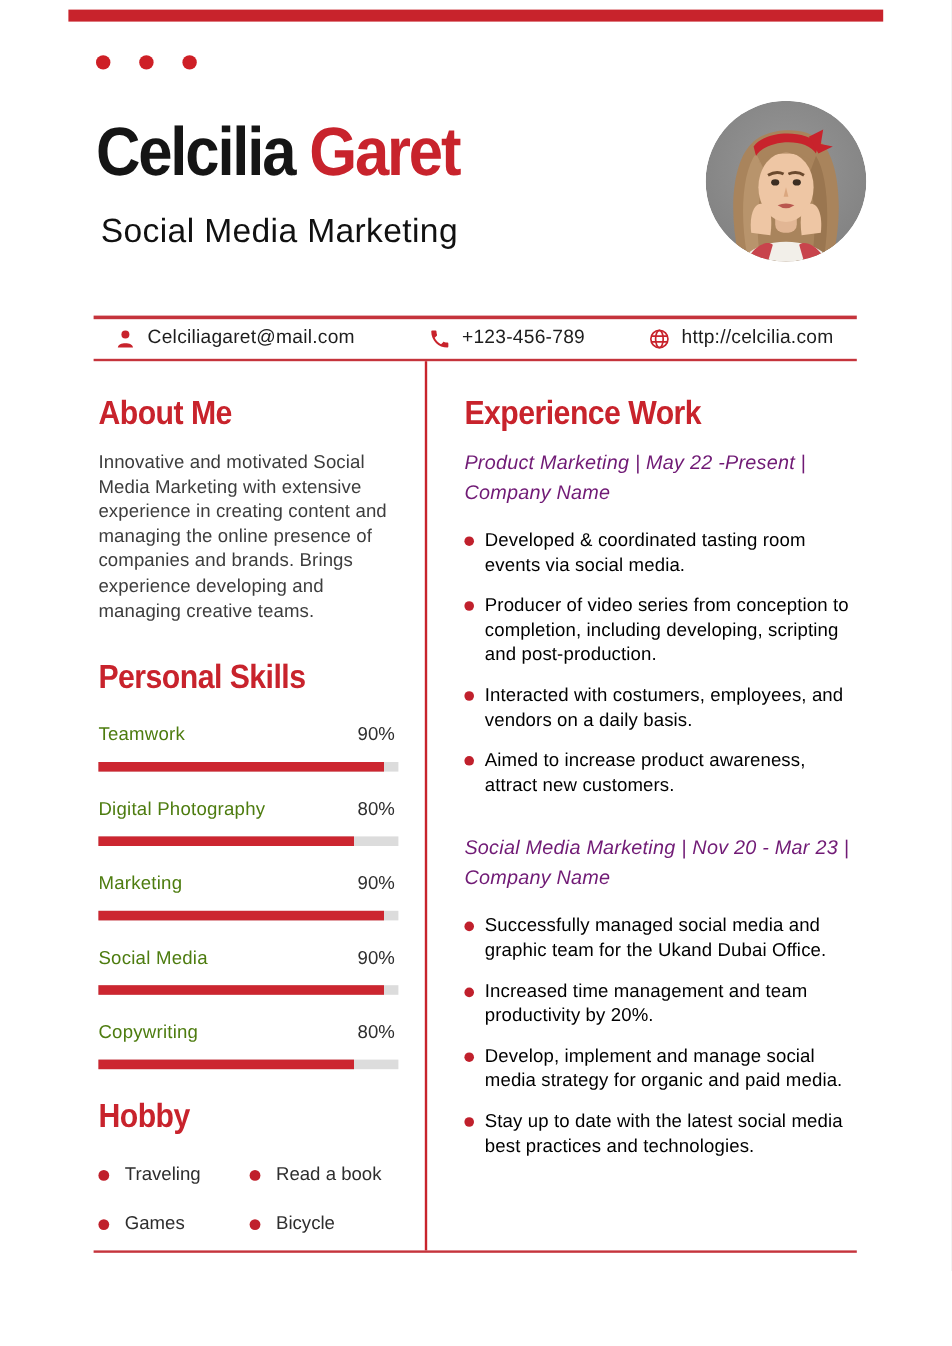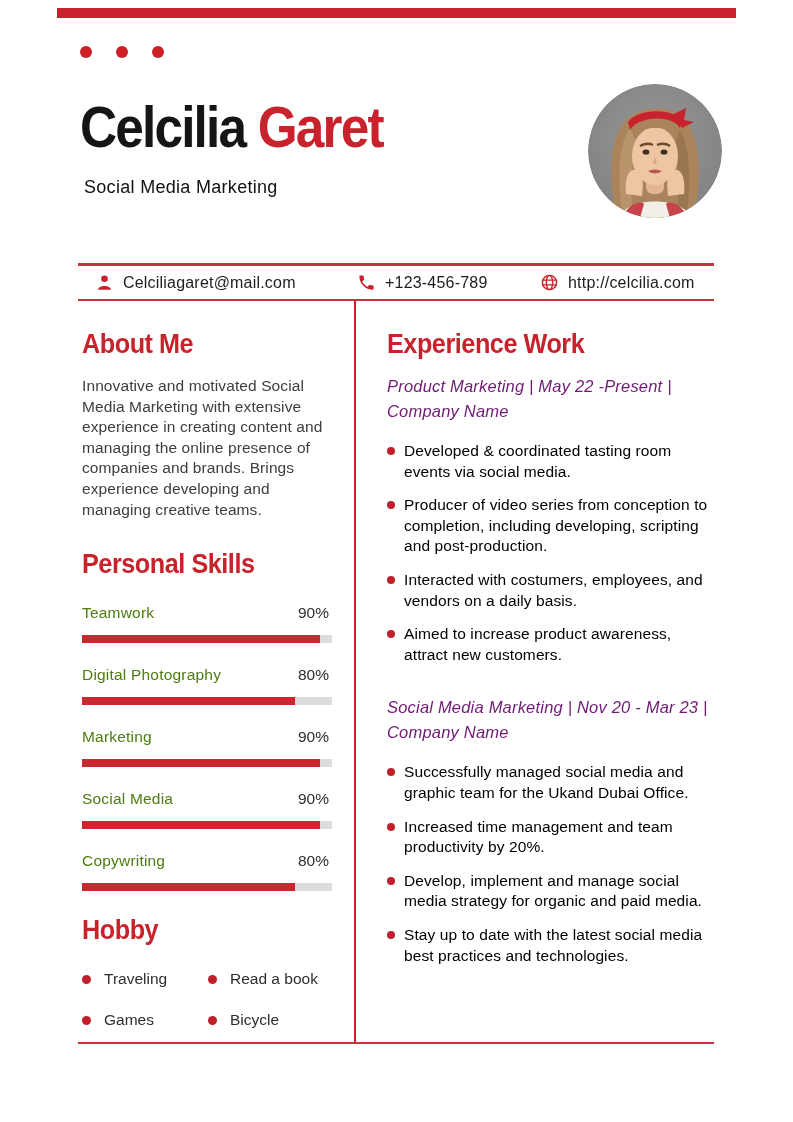--- a/index.html
+++ b/index.html
@@ -14,33 +14,33 @@
   .dots { position:absolute; left:80px; top:46px; display:flex; gap:24px; }
   .dots span { width:12px; height:12px; border-radius:50%; background:#ce1f26; }
 
   
   .name {
     position:absolute; left:80px; top:94px; white-space:nowrap;
     font-size:57px; font-weight:800; letter-spacing:-2px; color:#151515;
     transform:scaleX(0.9); transform-origin:left center;
   }
   .name .last { color:#c8232c; }
-  .subtitle { position:absolute; left:84px; top:177px; font-size:18px; letter-spacing:0.3px; color:#111; }
+  .subtitle { position:absolute; left:84px; top:177px; font-size:28px; letter-spacing:0.3px; color:#111; }
 
   
   .avatar { position:absolute; left:588px; top:84px; width:134px; height:134px; border-radius:50%; overflow:hidden; }
   .avatar svg { display:block; }
 
   
   .contactbar {
     position:absolute; left:78px; top:263px; width:636px; height:38px;
     border-top:3px solid #c5343c; border-bottom:2px solid #c5343c;
     display:flex; align-items:center; padding-left:17px;
   }
-  .citem { display:flex; align-items:center; gap:9px; font-size:16px; color:#1d1d1d; letter-spacing:0.2px; }
+  .citem { display:flex; align-items:flex-start; gap:9px; font-size:16px; color:#1d1d1d; letter-spacing:0.2px; }
   .citem.email { width:262px; }
   .citem.phone { width:183px; }
   .cicon { width:19px; height:19px; flex:0 0 auto; }
 
   
   .main { position:absolute; left:78px; top:301px; width:636px; height:743px; border-bottom:2.5px solid #c5343c; }
   .vdivider { position:absolute; left:276px; top:0; bottom:0; width:2px; background:#c8232c; }
   .col-left  { position:absolute; left:4px;  top:27px; width:250px; }
   .col-right { position:absolute; left:309px; top:27px; width:330px; }
 

